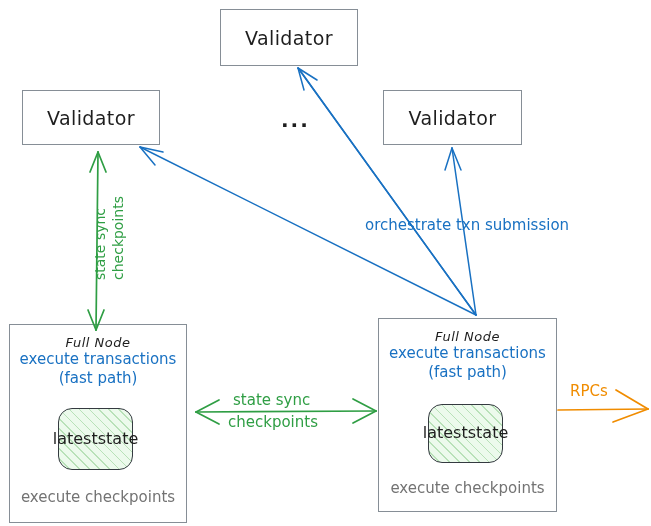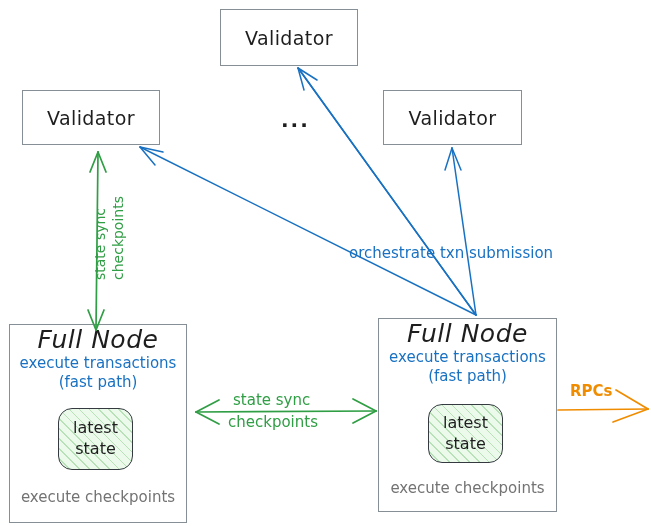--- a/index.html
+++ b/index.html
@@ -30,22 +30,23 @@
     justify-content: center;
   }
   .title-text {
     color: #1e1e1e;
     font-family: "DejaVu Sans", sans-serif;
     font-size: 19px;
     letter-spacing: 0.4px;
     white-space: nowrap;
   }
   .fullnode-title {
-    font-size: 25px;
+    font-size: 13px;
     color: #1e1e1e;
+    margin-top: 10px;
     font-style: italic;
     letter-spacing: 0.5px;
   }
   .blue-text {
     color: #1971c2;
     font-size: 15px;
     line-height: 1.25;
     text-align: center;
     margin-top: 0;
     white-space: nowrap;
@@ -62,42 +63,42 @@
     border: 1.6px solid #343a40;
     border-radius: 14px;
     background-color: #ecfaec;
     background-image: repeating-linear-gradient(
        45deg,
        rgba(64,168,64,0.30) 0px,
        rgba(64,168,64,0.30) 1.1px,
        rgba(255,255,255,0) 1.1px,
        rgba(255,255,255,0) 7px);
     display: flex;
-    flex-direction: column;
+    flex-direction: row;
     align-items: center;
     justify-content: center;
     color: #1e1e1e;
     font-size: 16px;
     line-height: 1.3;
   }
   svg.overlay {
     position: absolute;
     left: 0;
     top: 0;
     width: 651px;
     height: 526px;
     pointer-events: none;
   }
   .lbl {
     position: absolute;
     white-space: nowrap;
   }
   .lbl-blue { color: #1971c2; font-size: 15px; }
   .lbl-green { color: #2f9e44; font-size: 15px; line-height: 1.3; text-align: center; }
-  .lbl-orange { color: #f08c00; font-size: 15px; font-weight: bold; }
+  .lbl-orange { color: #f08c00; font-size: 15px; }
   .lbl-dots { color: #1e1e1e; font-size: 20px; font-weight: bold; letter-spacing: 2px;}
   .vert-label {
     position: absolute;
     transform-origin: 0 0;
     transform: rotate(-90deg);
     color: #2f9e44;
     font-size: 14px;
     white-space: nowrap;
   }
 </style>
@@ -191,20 +192,20 @@
     <g stroke="#f08c00" stroke-width="1.7" fill="none" stroke-linecap="round">
       <path d="M558 410 L648 409"></path>
       <path d="M648 409 L616 390"></path>
       <path d="M648 409 L613 422"></path>
     </g>
   </svg>
 
   <div class="vert-label" style="left:92px; top:280px;">state sync</div>
   <div class="vert-label" style="left:110px; top:280px;">checkpoints</div>
 
-  <div class="lbl lbl-blue" style="left:349px; top:216px;margin-top:28px;">orchestrate txn submission</div>
+  <div class="lbl lbl-blue" style="left:365px; top:216px;">orchestrate txn submission</div>
 
   <div class="lbl lbl-green" style="left:233px; top:391px;">state sync</div>
   <div class="lbl lbl-green" style="left:228px; top:413px;">checkpoints</div>
 
   <div class="lbl lbl-orange" style="left:570px; top:382px;">RPCs</div>
 
 </div>
 
 </body></html>

